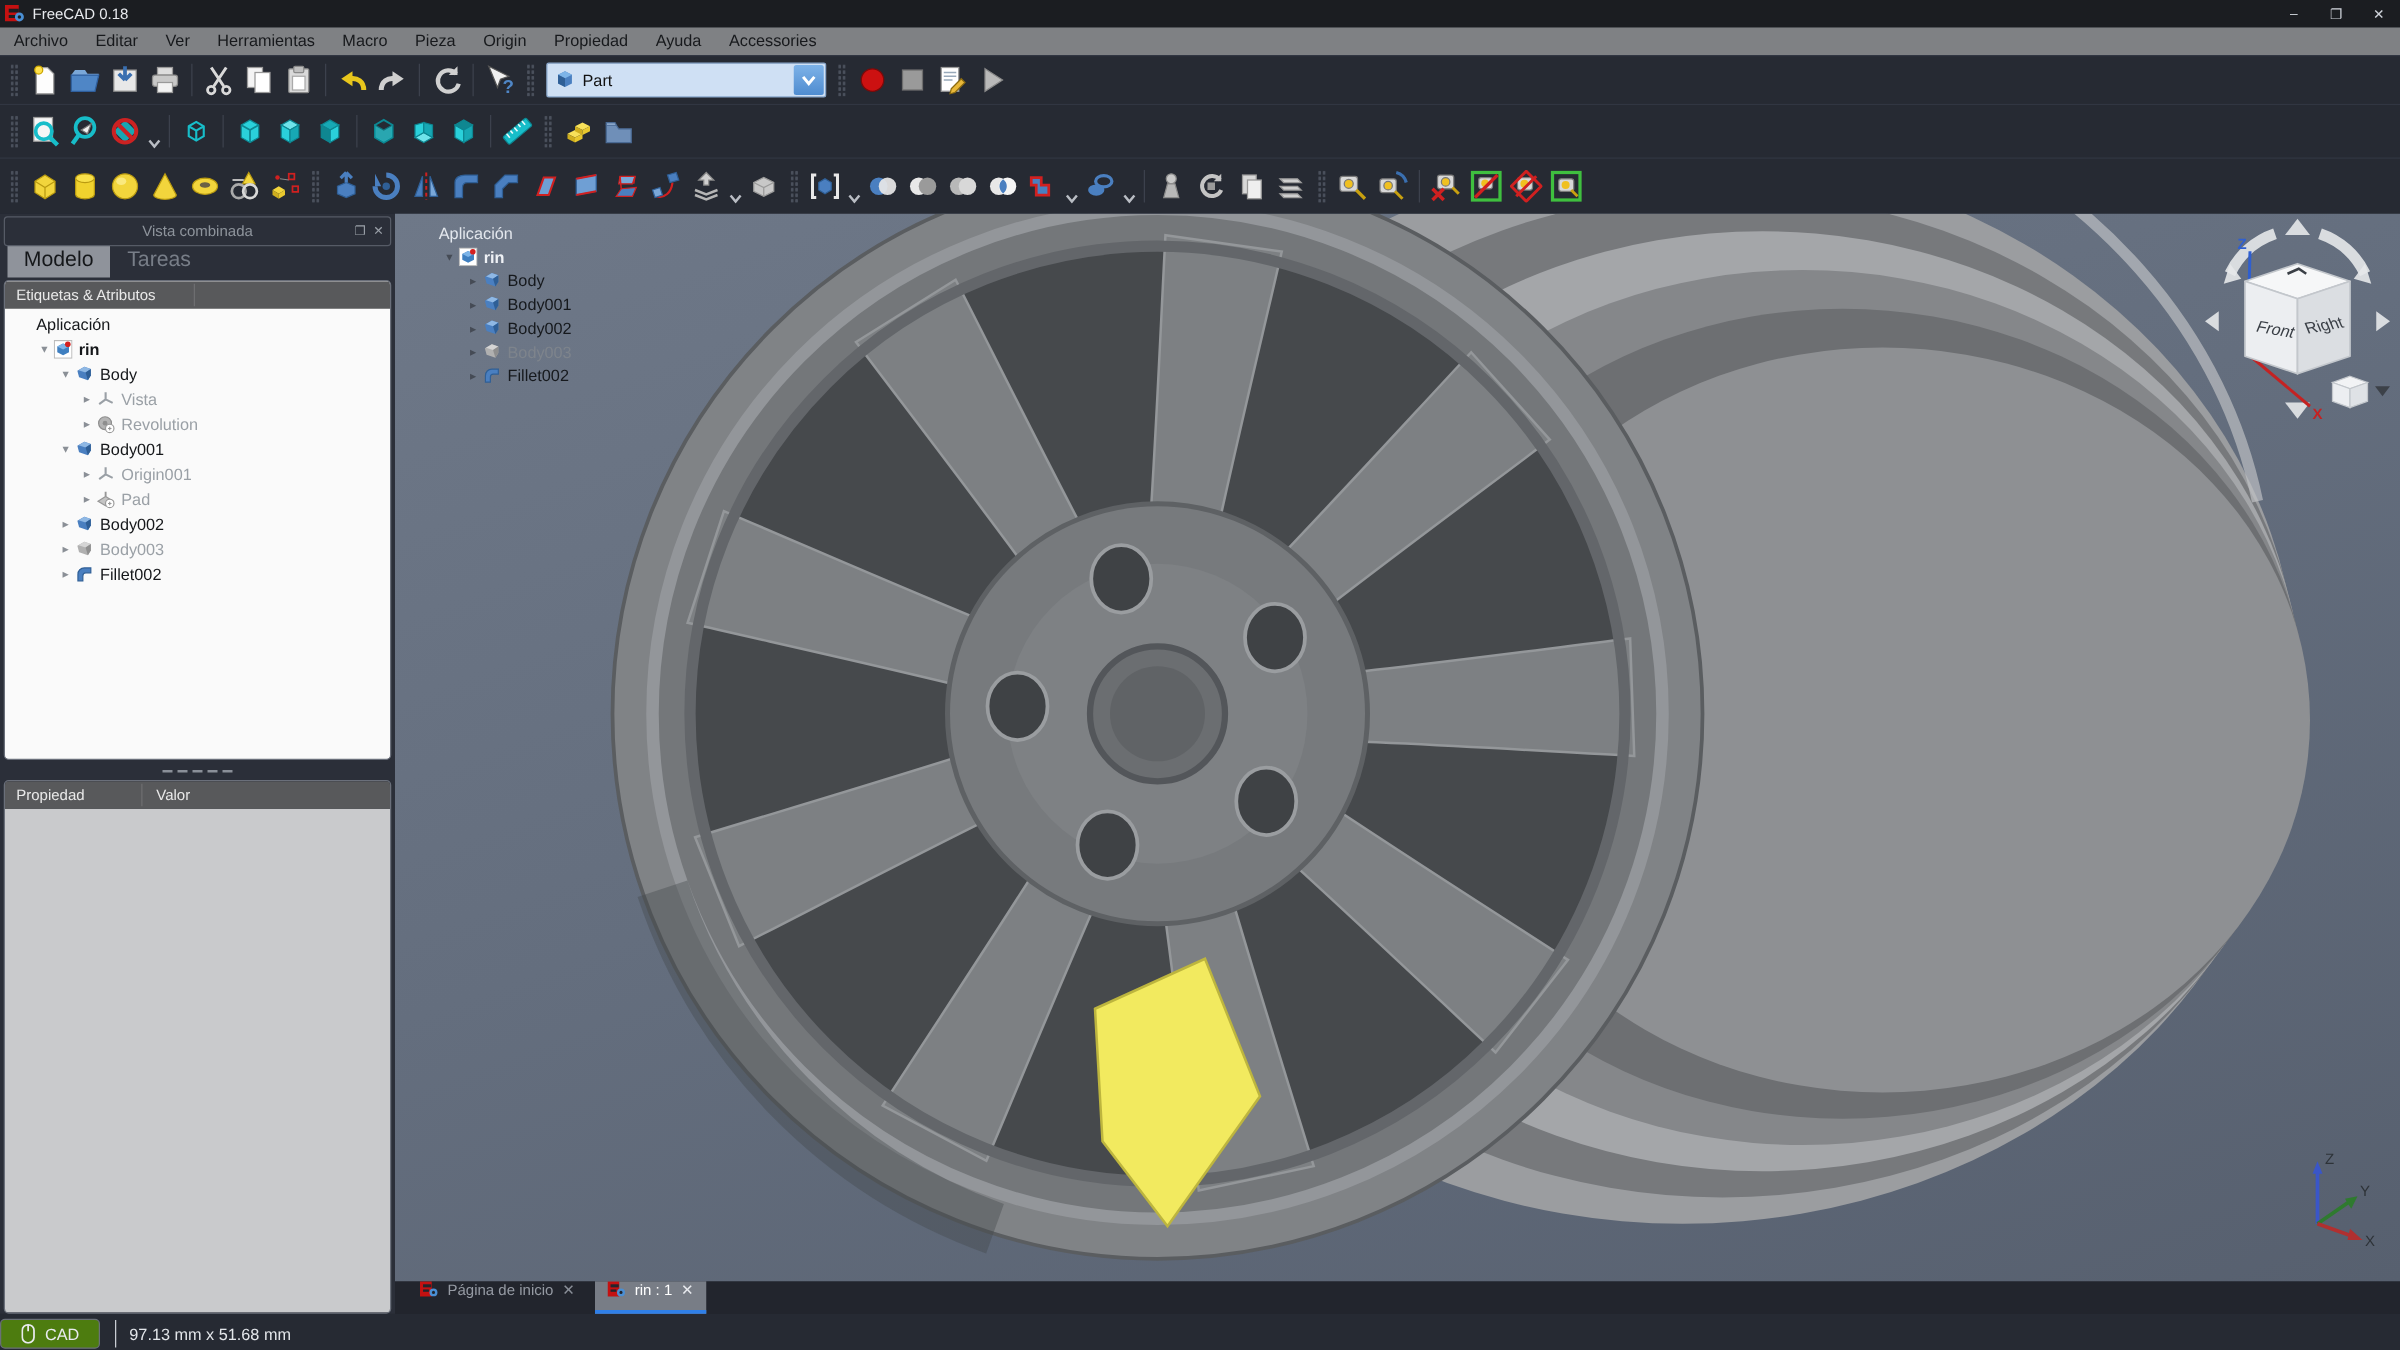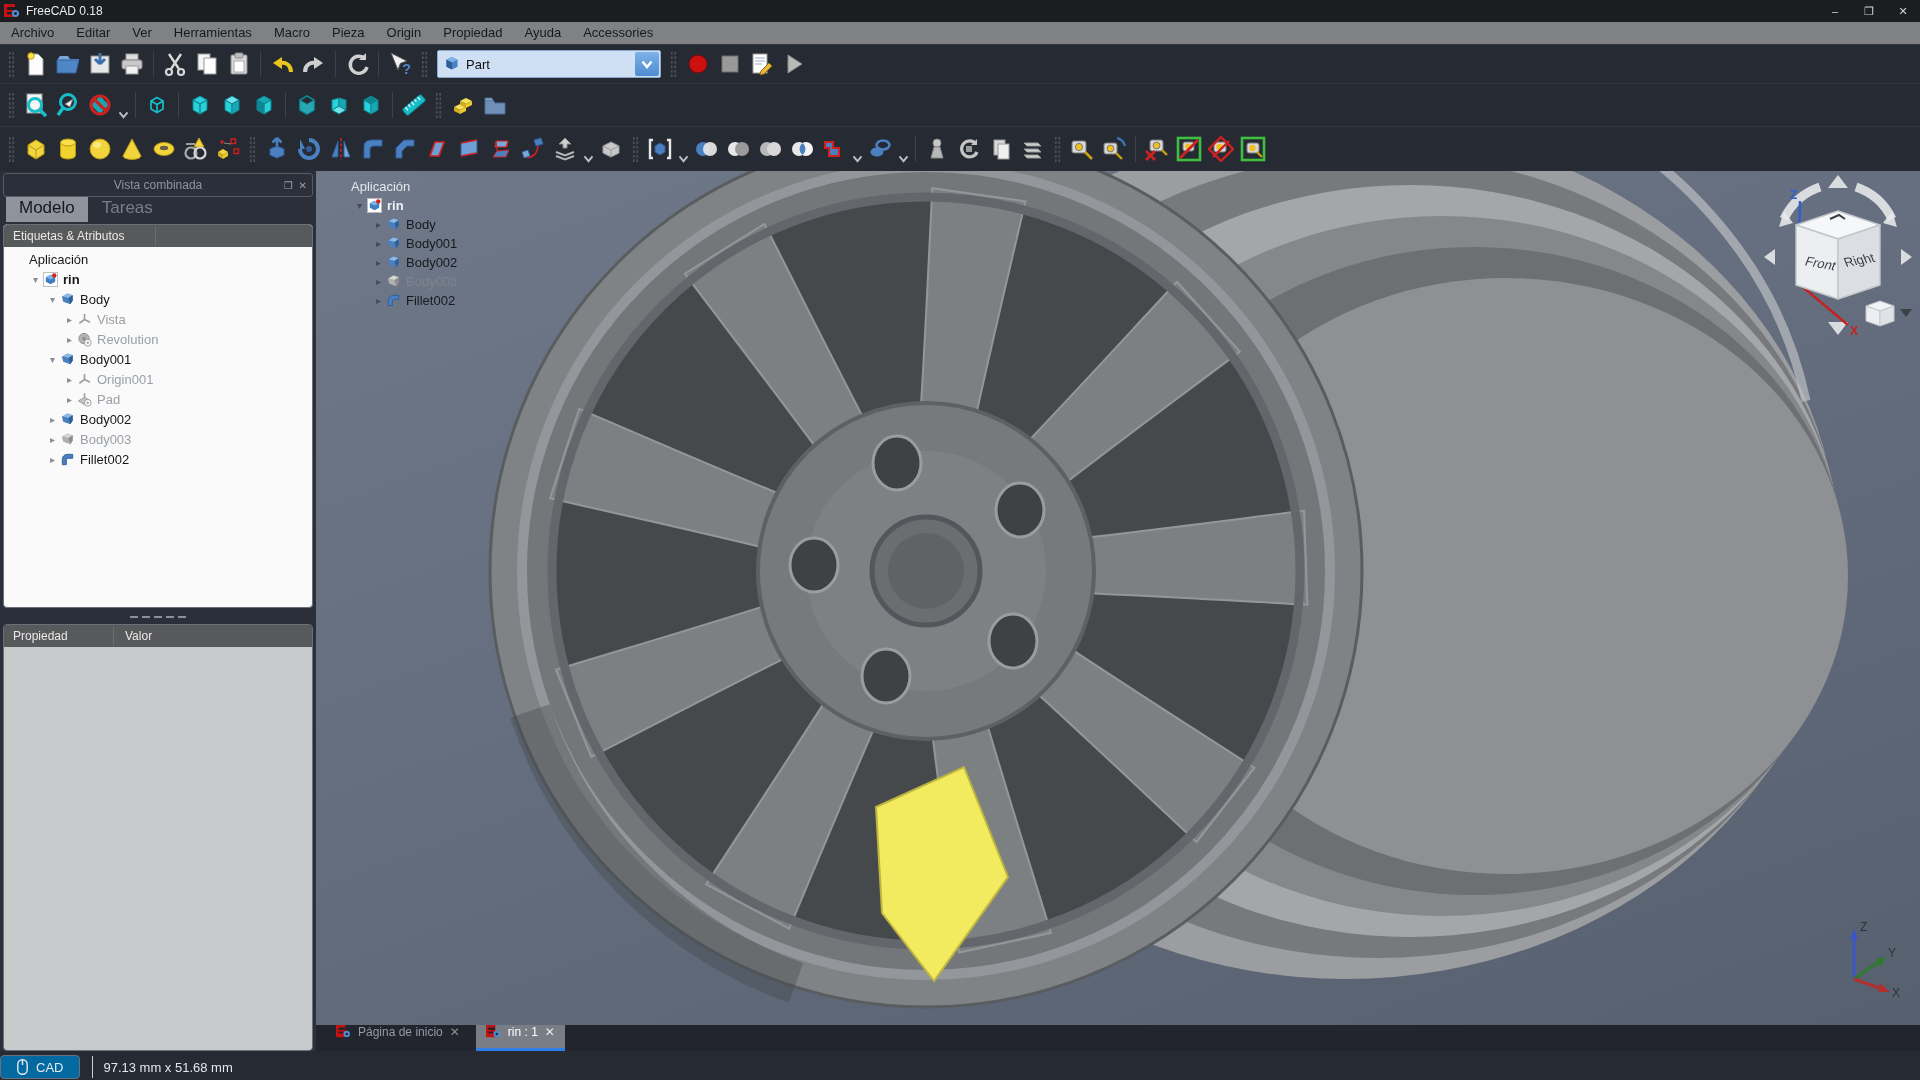--- a/index.html
+++ b/index.html
@@ -92,21 +92,21 @@
   .doctabs{height:26px;background:#22252d;display:flex;align-items:stretch;padding-left:10px;gap:6px}
   .dtab{display:flex;align-items:flex-start;gap:7px;padding:0 10px;font-size:12px;color:#959aa3}
   .dtab .fcico{width:15px;height:14px}
   .dtab .close{font-size:12px;color:#8a8f98}
   .dtab.active{background:#787d86;color:#fff;border-bottom:3px solid #2f7fe8}
   .dtab.active .close{color:#e8eaee}
 
   
   .statusbar{height:32px;background:#262a33;display:flex;align-items:center;font-size:13px;color:#e3e6ea}
   .statusbar .msg{flex:1;padding-left:6px}
-  .cad-btn{display:flex;align-items:center;gap:8px;background:#0369a1;border:1px solid #6a6f78;border-radius:4px;
+  .cad-btn{display:flex;align-items:center;gap:8px;background:#4d7c0f;border:1px solid #6a6f78;border-radius:4px;
            padding:3px 16px;margin-right:12px;color:#e8eaee}
   .cad-btn svg{width:11px;height:16px}
   .sb-sep{width:1px;height:22px;background:#c9cdd4;margin-right:10px}
   .dims{padding-right:8px}
 </style>
 </head>
 <body>
 
 <div class="titlebar">
   <svg class="appicon" viewBox="0 0 16 14">

